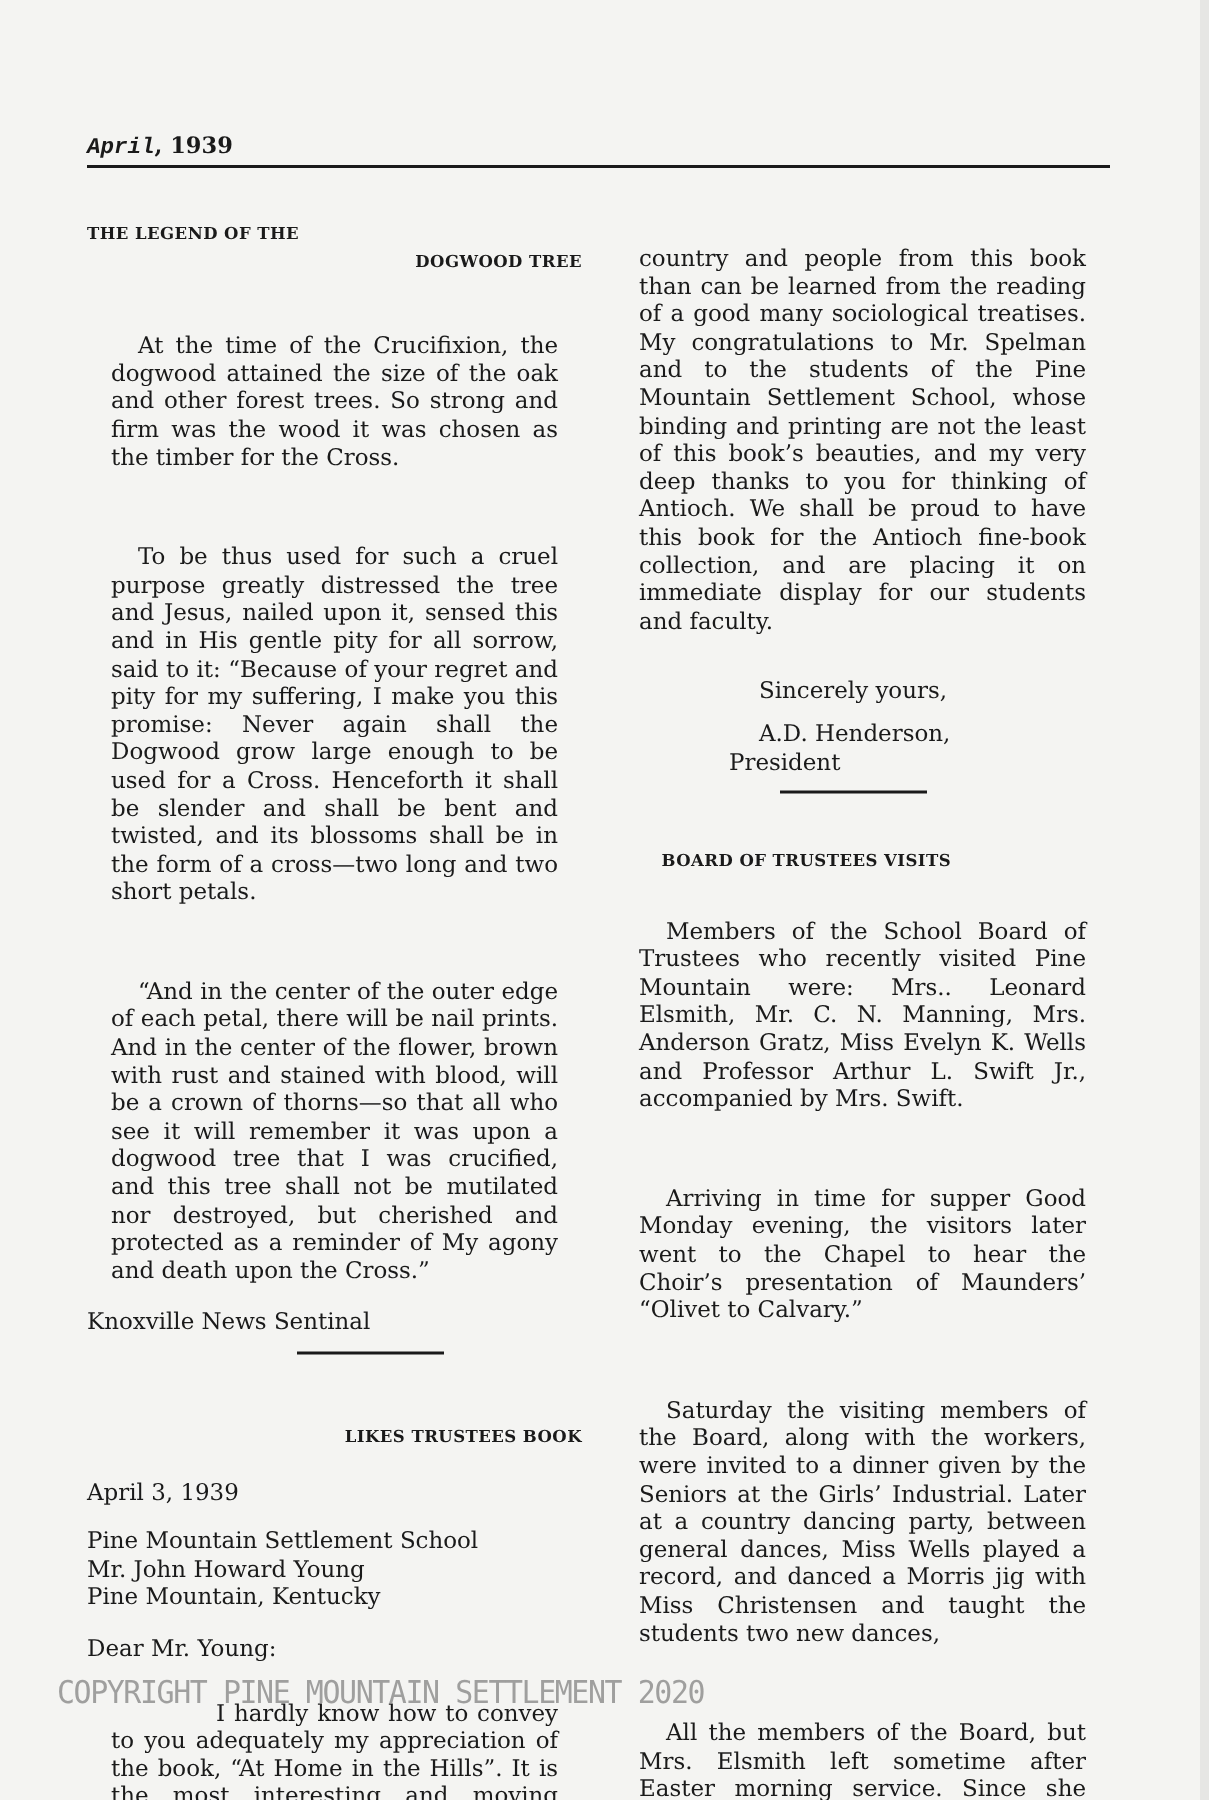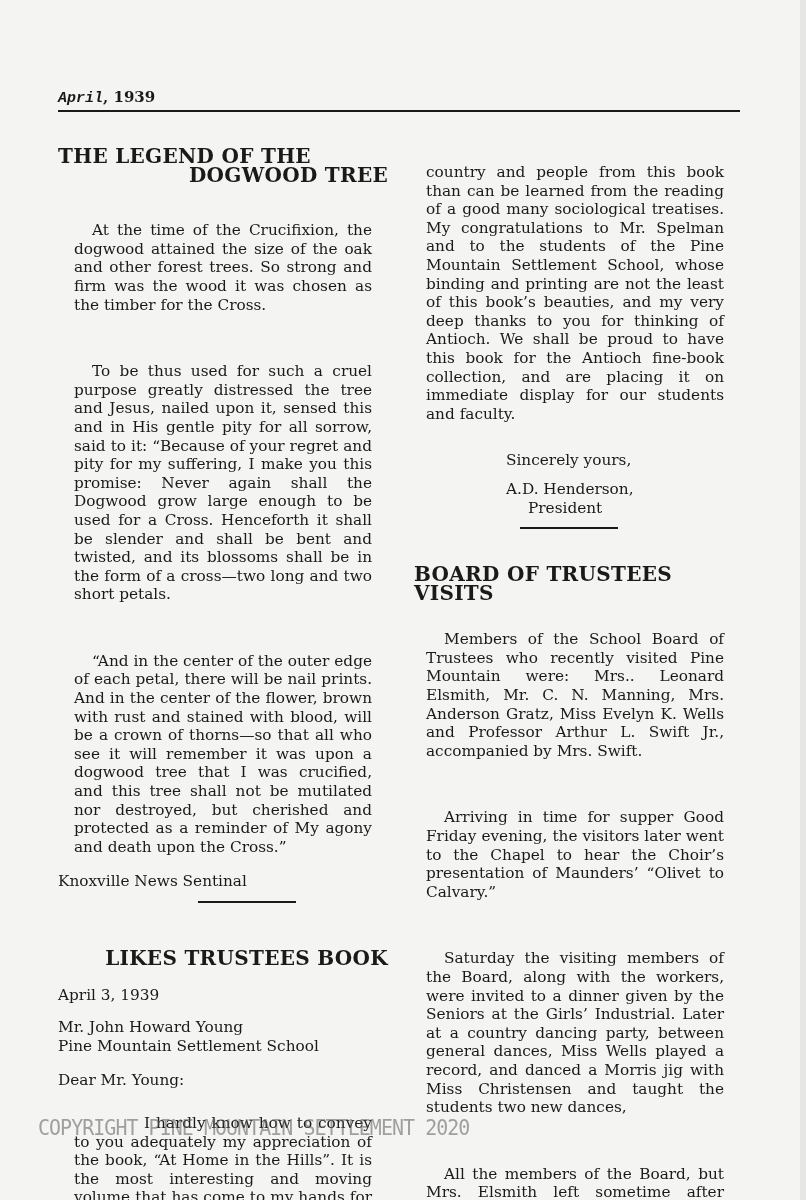--- a/index.html
+++ b/index.html
@@ -15,21 +15,21 @@
     border-bottom:2px solid #1a1a1a;
   }
   .running-head .date {
     position:absolute; left:0; bottom:3px; font-size:15px; font-weight:bold;
   }
   .running-head .date i { font-style:italic;font-family:Liberation Mono, monospace; }
   .col { position:absolute; width:330px; font-size:15.3px; line-height:18.6px; }
   .col-left { left:58px; top:147px; }
   .col-right { left:410px; top:147px; }
   .heading {
-    font-size:20px; letter-spacing:0.3px; line-height:18.6px;
+    font-size:11px; letter-spacing:0.3px; line-height:18.6px;
     margin:0;
   }
   .heading .l1 { display:block; text-align:left; }
   .heading .l2 { display:block; text-align:right; }
   .p { text-align:justify; text-indent:18px; margin:16px; }
   .p.noindent { text-indent:0; }
   .gap-s { height:16px; }
   .gap-m { height:21px; }
   .right { text-align:left; }
   .sig { margin-left:96px; }
@@ -66,43 +66,44 @@
   <div class="right">Knoxville News Sentinal</div>
   <div style="height:10px"></div>
   <div class="rule left-col"></div>
   <div style="height:46px"></div>
   <h2 class="heading">
     <span class="l2">LIKES TRUSTEES BOOK</span>
   </h2>
   <div style="height:18px"></div>
   <div class="right">April 3, 1939</div>
   <div style="height:14px"></div>
+  <div>Pine Mountain Settlement School</div>
   <div>Mr. John Howard Young</div>
-  <div>Pine Mountain Settlement School</div>
+  <div>Pine Mountain, Kentucky</div>
   <div style="height:16px"></div>
   <div>Dear Mr. Young:</div>
   <div style="height:8px"></div>
   <p class="p letter-indent">I hardly know how to convey to you adequately my appreciation of the book, “At Home in the Hills”. It is the most interesting and moving volume that has come to my hands for many a day. I expect that more can be learned of the Kentucky mountain</p>
 </div>
 
 <div class="col col-right">
   <p class="p noindent">country and people from this book than can be learned from the reading of a good many sociological treatises. My congratulations to Mr. Spelman and to the students of the Pine Mountain Settlement School, whose binding and printing are not the least of this book’s beauties, and my very deep thanks to you for thinking of Antioch. We shall be proud to have this book for the Antioch fine-book collection, and are placing it on immediate display for our students and faculty.</p>
   <div style="height:12px"></div>
   <div class="sig">Sincerely yours,</div>
   <div style="height:10px"></div>
   <div class="sig">A.D. Henderson,</div>
-  <div class="sig" style="margin-left:118px">President</div>
+  <div class="sig" style="margin-left:76px">President</div>
   <div style="height:10px"></div>
   <div class="rule right-col"></div>
   <div style="height:36px"></div>
-  <h2 class="heading" style="margin-left:4px">BOARD OF TRUSTEES VISITS</h2>
+  <h2 class="heading" style="margin-left:31px">BOARD OF TRUSTEES VISITS</h2>
   <div style="height:12px"></div>
   <p class="p">Members of the School Board of Trustees who recently visited Pine Mountain were: Mrs.. Leonard Elsmith, Mr. C. N. Manning, Mrs. Anderson Gratz, Miss Evelyn K. Wells and Professor Arthur L. Swift Jr., accompanied by Mrs. Swift.</p>
   <div class="gap-s"></div>
-  <p class="p">Arriving in time for supper Good Friday evening, the visitors later went to the Chapel to hear the Choir’s presentation of Maunders’ “Olivet to Calvary.”</p>
+  <p class="p">Arriving in time for supper Good Monday evening, the visitors later went to the Chapel to hear the Choir’s presentation of Maunders’ “Olivet to Calvary.”</p>
   <div class="gap-s"></div>
   <p class="p">Saturday the visiting members of the Board, along with the workers, were invited to a dinner given by the Seniors at the Girls’ Industrial. Later at a country dancing party, between general dances, Miss Wells played a record, and danced a Morris jig with Miss Christensen and taught the students two new dances,</p>
   <div class="gap-s"></div>
   <p class="p">All the members of the Board, but Mrs. Elsmith left sometime after Easter morning service. Since she was staying over until Monday, Mrs.Elsmith spent a part of Thursday afternoon at Medical Settlement. Monday, in assembly she told the students of a recent trip to Guatemala.</p>
   <div style="height:14px"></div>
   <div class="rule right-col"></div>
 </div>
 
 <div class="watermark">COPYRIGHT PINE MOUNTAIN SETTLEMENT 2020</div>
 

